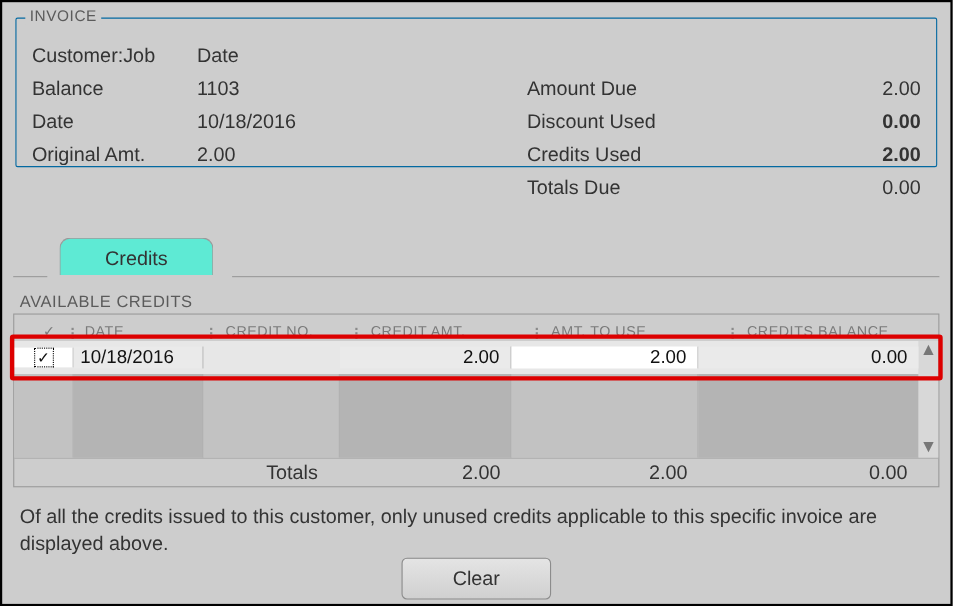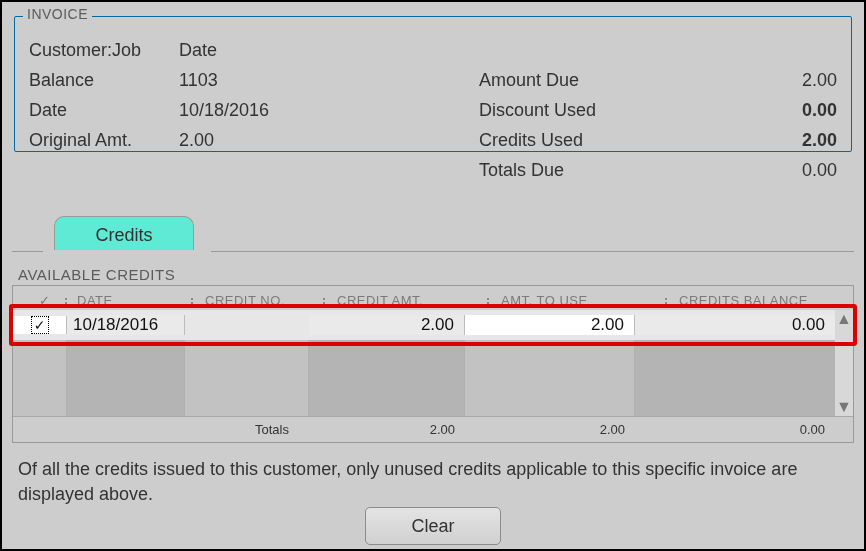--- a/index.html
+++ b/index.html
@@ -193,21 +193,21 @@
     text-align:center;
     font-size: 16px;
     color:#777;
     line-height:18px;
     user-select:none;
   }
   .totals-row {
     display:flex;
     height: 26px;
     align-items:center;
-    font-size: 13px;
+    font-size: 18px;
     color:#333;
     border-top:1px solid #a8a8a8;
     padding-right: 18px;
   }
   .t-check{width:54px;}
   .t-date{width:118px;}
   .t-no{width:124px; text-align:right; padding-right:20px;}
   .t-amt{width:156px; text-align:right; padding-right:10px;}
   .t-use{width:170px; text-align:right; padding-right:10px;}
   .t-bal{flex:1; text-align:right; padding-right:10px;}

